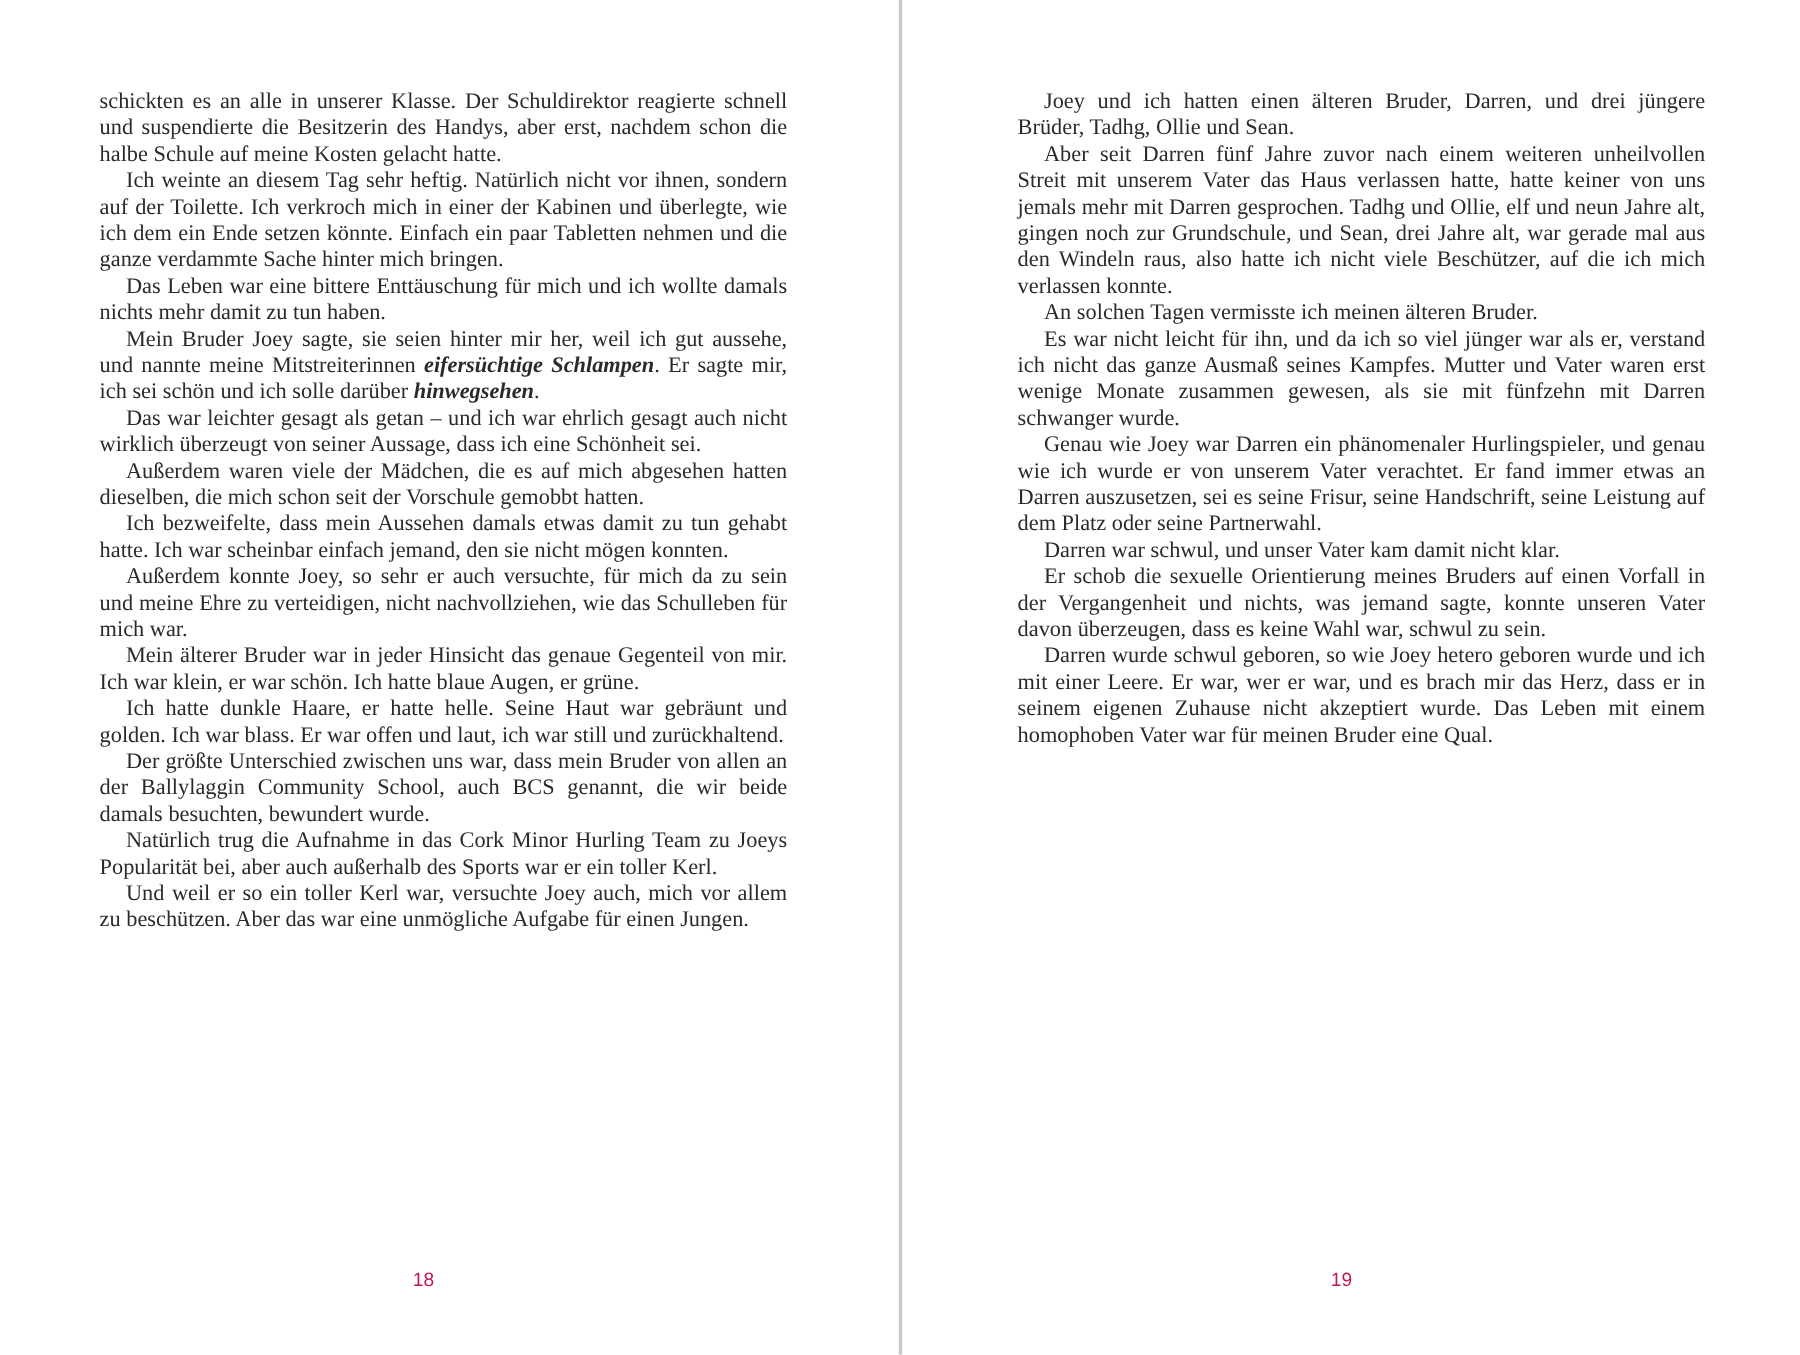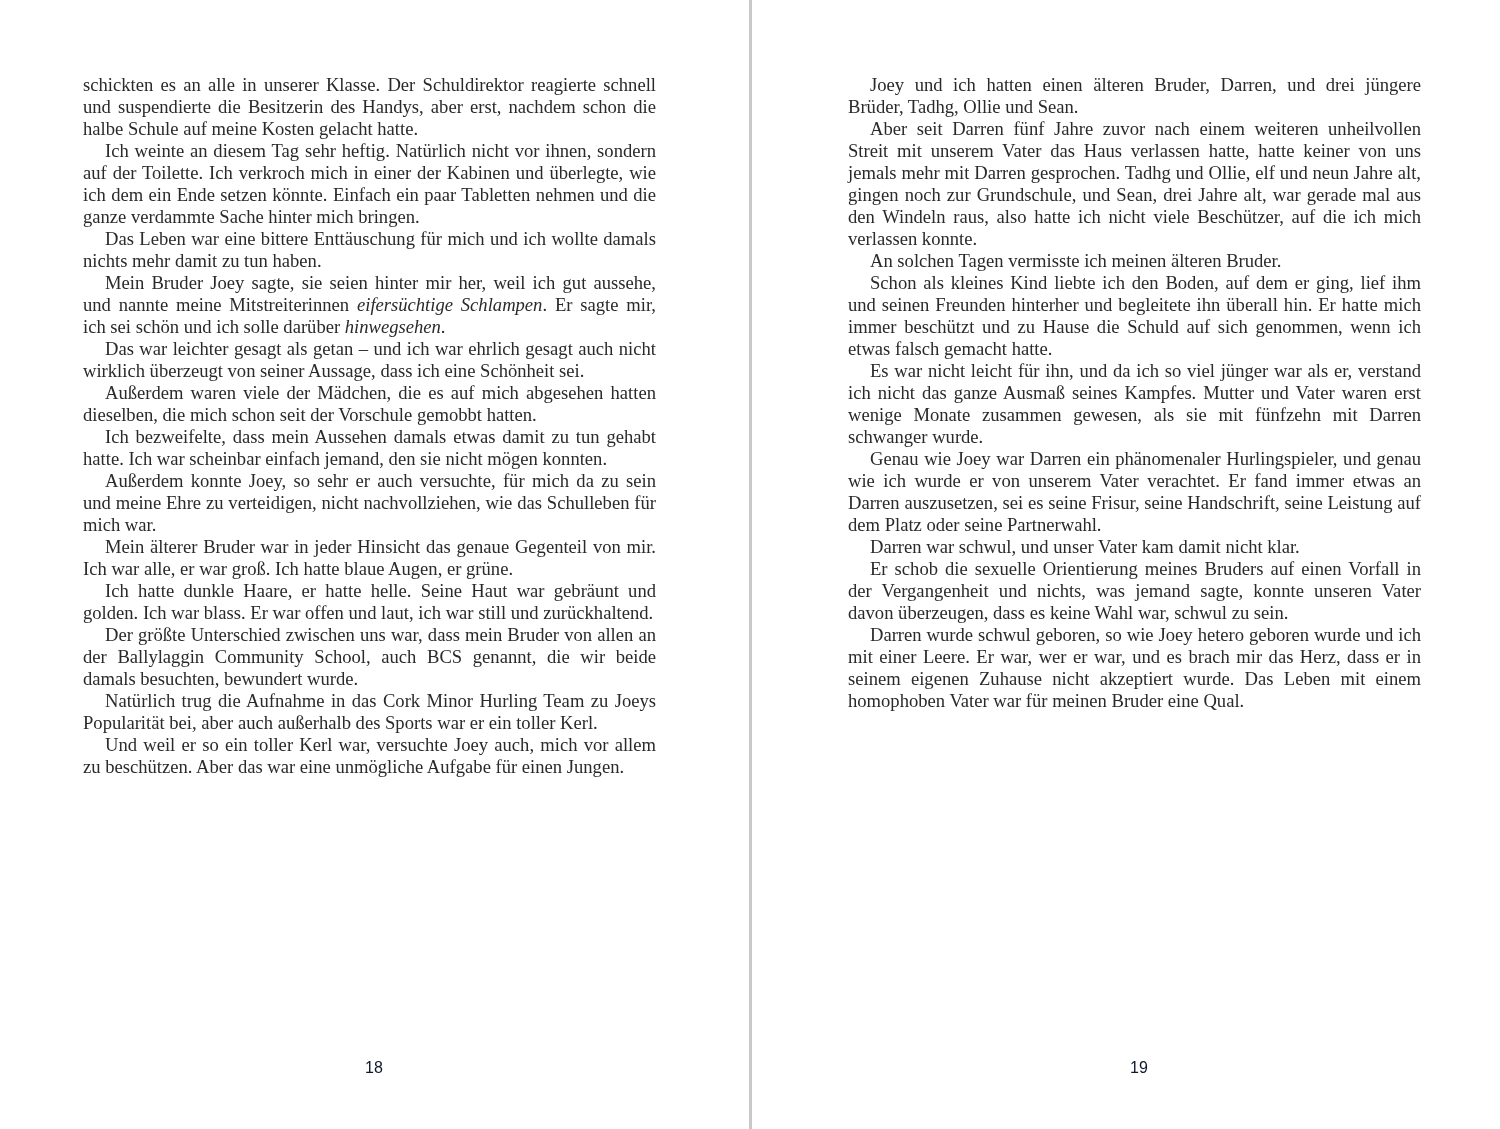--- a/index.html
+++ b/index.html
@@ -47,65 +47,64 @@
       text-align: justify;
       hyphens: manual;
     }
     .page.left .text-block { left: 83px; }
     .page.right .text-block { left: 96px; }
     .para {
       margin: 0;
       text-indent: 22px;
     }
     .para.first { text-indent: 0; }
-    .para em { font-style: italic; }
+    .para em { font-style: italic; font-weight: bold; }
     .page-number {
       position: absolute;
       top: 1059px;
       font-family: "Liberation Sans", "DejaVu Sans", sans-serif;
       font-size: 16px;
-      color: #0f172a;
-      text-align: center;
+      color: #be185d;
+      text-align: left;
       width: 60px;
     }
     .page.left .page-number { left: 344px; }
     .page.right .page-number { left: 357px; }
   </style>
 </head>
 <body>
 
 <div class="spread">
 
   <div class="page left">
     <div class="text-block">
       <p class="para first">schickten es an alle in unserer Klasse. Der Schuldirektor reagierte schnell und suspendierte die Besitzerin des Handys, aber erst, nachdem schon die halbe Schule auf meine Kosten gelacht hatte.</p>
       <p class="para">Ich weinte an diesem Tag sehr heftig. Natürlich nicht vor ihnen, sondern auf der Toilette. Ich verkroch mich in einer der Kabinen und überlegte, wie ich dem ein Ende setzen könnte. Einfach ein paar Tabletten nehmen und die ganze verdammte Sache hinter mich bringen.</p>
       <p class="para">Das Leben war eine bittere Enttäuschung für mich und ich wollte damals nichts mehr damit zu tun haben.</p>
       <p class="para"><span>Mein Bruder Joey sagte, sie seien hinter mir her, weil ich gut aussehe, und nannte meine Mitstreiterinnen </span><em>eifersüchtige Schlampen</em><span>. Er sagte mir, ich sei schön und ich solle darüber </span><em>hinwegsehen</em><span>.</span></p>
       <p class="para">Das war leichter gesagt als getan – und ich war ehrlich gesagt auch nicht wirklich überzeugt von seiner Aussage, dass ich eine Schönheit sei.</p>
       <p class="para">Außerdem waren viele der Mädchen, die es auf mich abgesehen hatten dieselben, die mich schon seit der Vorschule gemobbt hatten.</p>
       <p class="para">Ich bezweifelte, dass mein Aussehen damals etwas damit zu tun gehabt hatte. Ich war scheinbar einfach jemand, den sie nicht mögen konnten.</p>
       <p class="para">Außerdem konnte Joey, so sehr er auch versuchte, für mich da zu sein und meine Ehre zu verteidigen, nicht nachvollziehen, wie das Schulleben für mich war.</p>
-      <p class="para">Mein älterer Bruder war in jeder Hinsicht das genaue Gegenteil von mir. Ich war alle, er war groß. Ich hatte blaue Augen, er grüne.</p>
+      <p class="para">Mein älterer Bruder war in jeder Hinsicht das genaue Gegenteil von mir. Ich war klein, er war schön. Ich hatte blaue Augen, er grüne.</p>
       <p class="para">Ich hatte dunkle Haare, er hatte helle. Seine Haut war gebräunt und golden. Ich war blass. Er war offen und laut, ich war still und zurückhaltend.</p>
       <p class="para">Der größte Unterschied zwischen uns war, dass mein Bruder von allen an der Ballylaggin Community School, auch BCS genannt, die wir beide damals besuchten, bewundert wurde.</p>
       <p class="para">Natürlich trug die Aufnahme in das Cork Minor Hurling Team zu Joeys Popularität bei, aber auch außerhalb des Sports war er ein toller Kerl.</p>
       <p class="para">Und weil er so ein toller Kerl war, versuchte Joey auch, mich vor allem zu beschützen. Aber das war eine unmögliche Aufgabe für einen Jungen.</p>
     </div>
     <div class="page-number">18</div>
   </div>
 
   <div class="gutter"></div>
 
   <div class="page right">
     <div class="text-block">
       <p class="para">Joey und ich hatten einen älteren Bruder, Darren, und drei jüngere Brüder, Tadhg, Ollie und Sean.</p>
       <p class="para">Aber seit Darren fünf Jahre zuvor nach einem weiteren unheilvollen Streit mit unserem Vater das Haus verlassen hatte, hatte keiner von uns jemals mehr mit Darren gesprochen. Tadhg und Ollie, elf und neun Jahre alt, gingen noch zur Grundschule, und Sean, drei Jahre alt, war gerade mal aus den Windeln raus, also hatte ich nicht viele Beschützer, auf die ich mich verlassen konnte.</p>
       <p class="para">An solchen Tagen vermisste ich meinen älteren Bruder.</p>
-      <p class="para">Schon als kleines Kind liebte ich den Boden, auf dem er ging, lief ihm und seinen Freunden hinterher und begleitete ihn überall hin. Er hatte mich immer beschützt und zu Hause die Schuld auf sich genommen, wenn ich etwas falsch gemacht hatte.</p>
       <p class="para">Es war nicht leicht für ihn, und da ich so viel jünger war als er, verstand ich nicht das ganze Ausmaß seines Kampfes. Mutter und Vater waren erst wenige Monate zusammen gewesen, als sie mit fünfzehn mit Darren schwanger wurde.</p>
       <p class="para">Genau wie Joey war Darren ein phänomenaler Hurlingspieler, und genau wie ich wurde er von unserem Vater verachtet. Er fand immer etwas an Darren auszusetzen, sei es seine Frisur, seine Handschrift, seine Leistung auf dem Platz oder seine Partnerwahl.</p>
       <p class="para">Darren war schwul, und unser Vater kam damit nicht klar.</p>
       <p class="para">Er schob die sexuelle Orientierung meines Bruders auf einen Vorfall in der Vergangenheit und nichts, was jemand sagte, konnte unseren Vater davon überzeugen, dass es keine Wahl war, schwul zu sein.</p>
       <p class="para">Darren wurde schwul geboren, so wie Joey hetero geboren wurde und ich mit einer Leere. Er war, wer er war, und es brach mir das Herz, dass er in seinem eigenen Zuhause nicht akzeptiert wurde. Das Leben mit einem homophoben Vater war für meinen Bruder eine Qual.</p>
     </div>
     <div class="page-number">19</div>
   </div>
 
 </div>

